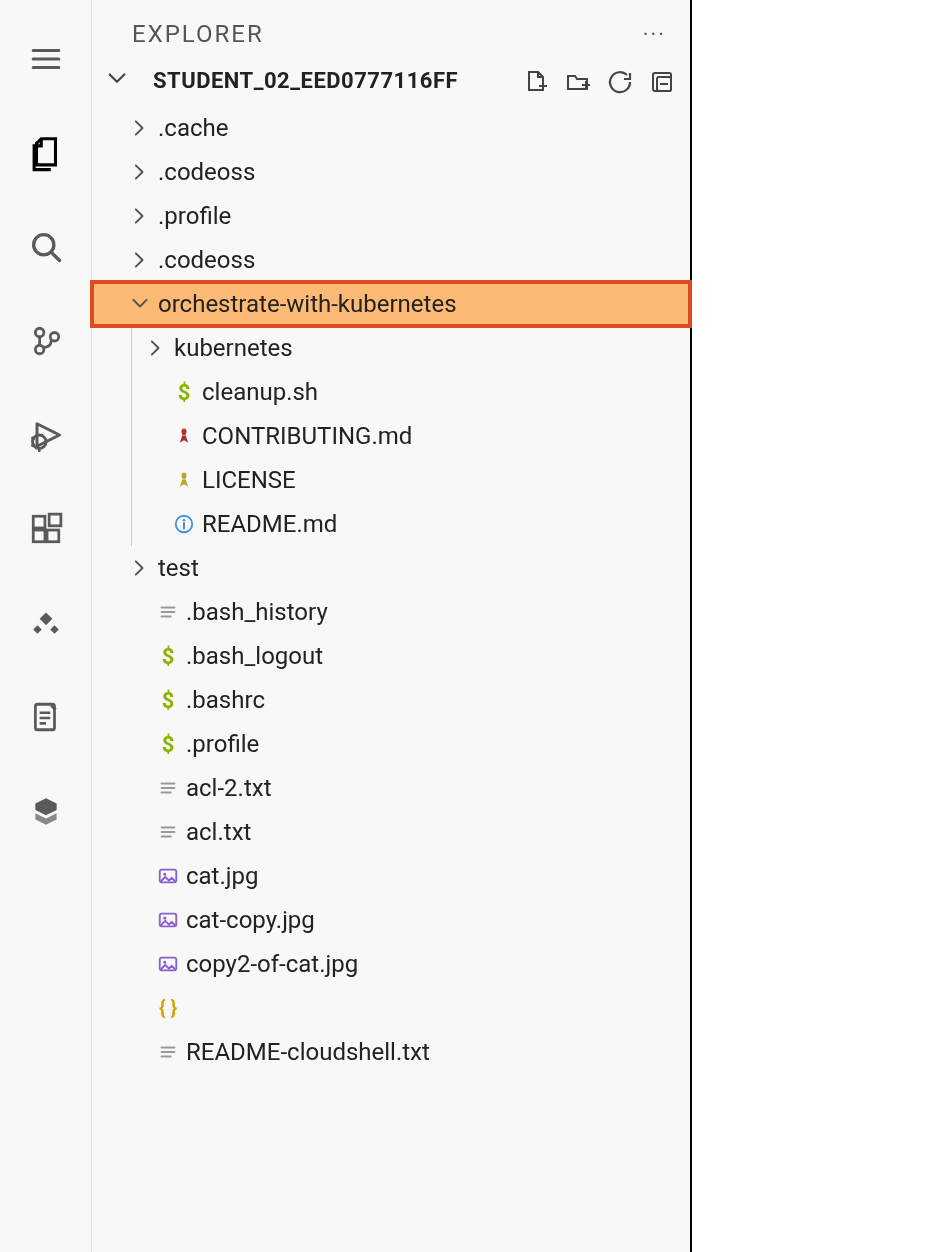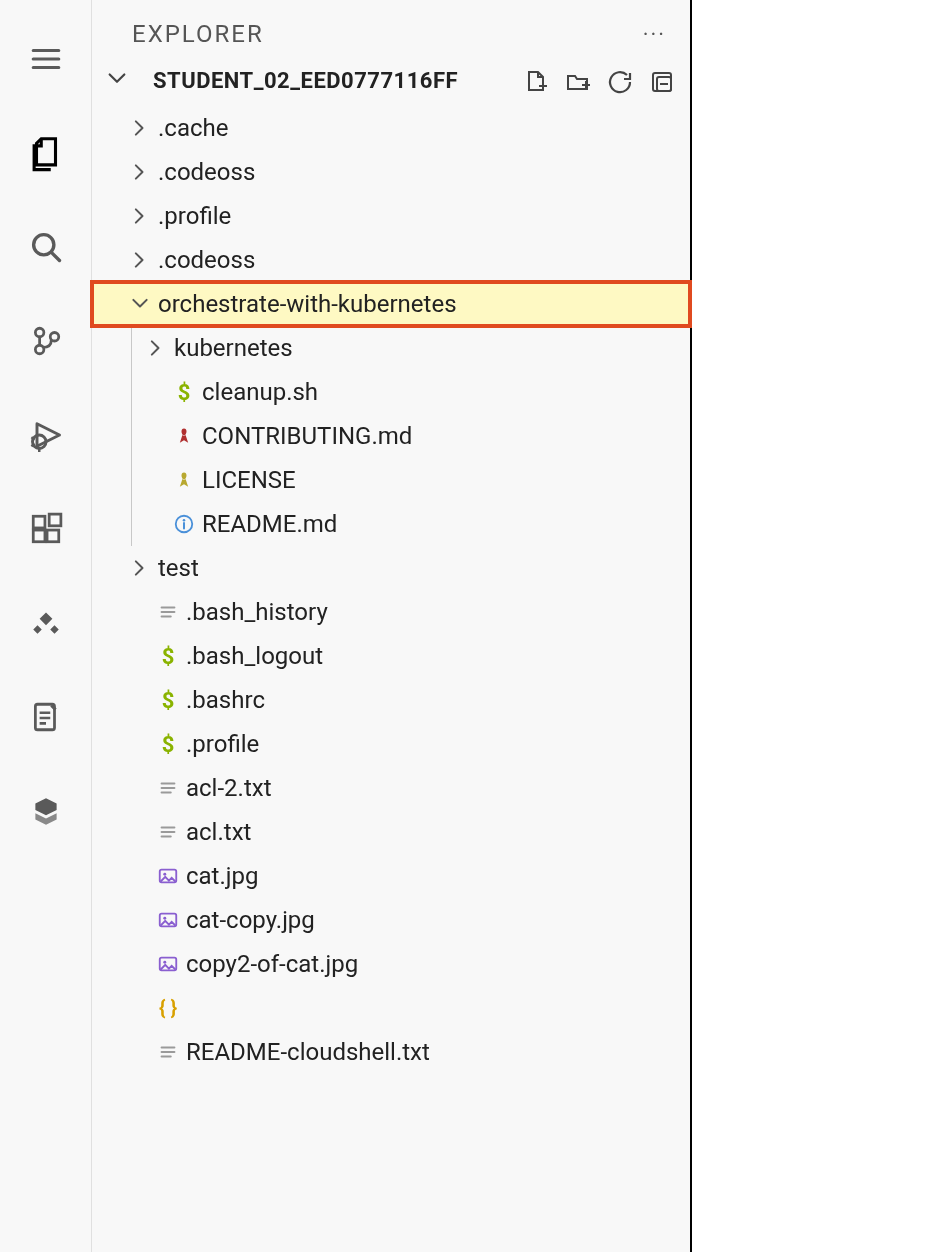--- a/index.html
+++ b/index.html
@@ -72,21 +72,21 @@
   .tree { padding-bottom: 20px; }
   .row {
     display: flex;
     align-items: center;
     height: 44px;
     font-size: 24px;
     color: #222;
     cursor: pointer;
   }
   .row.highlighted {
-    background: #fef9c3;
+    background: #fdba74;
     outline: 4px solid #e04a1f;
     outline-offset: -2px;
   }
   .rule-col { display:flex; height:44px;}
   .vrule { width:1px; background:#c8c8c8; margin-left:39px;}
   .indent-0 .arrow-slot { margin-left: 34px; }
   .indent-1-rule .arrow-slot { margin-left: 10px; }
   .arrow-slot {
     width: 28px; display:flex; align-items:center; justify-content:center; color:#555;
   }

